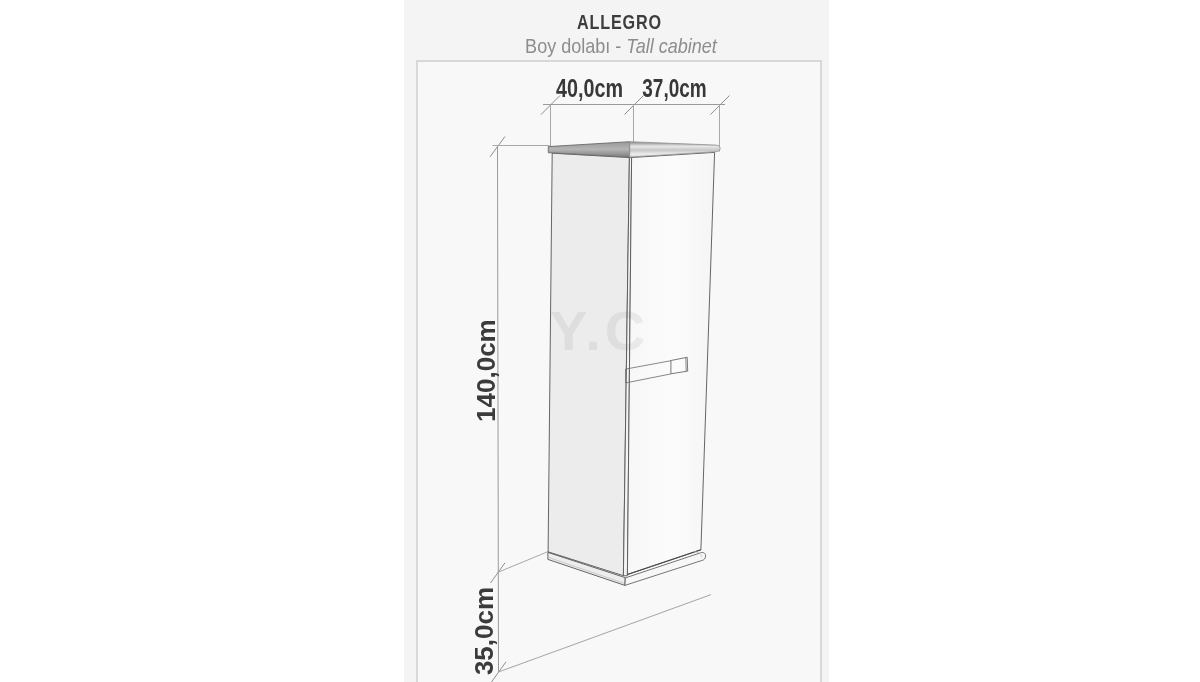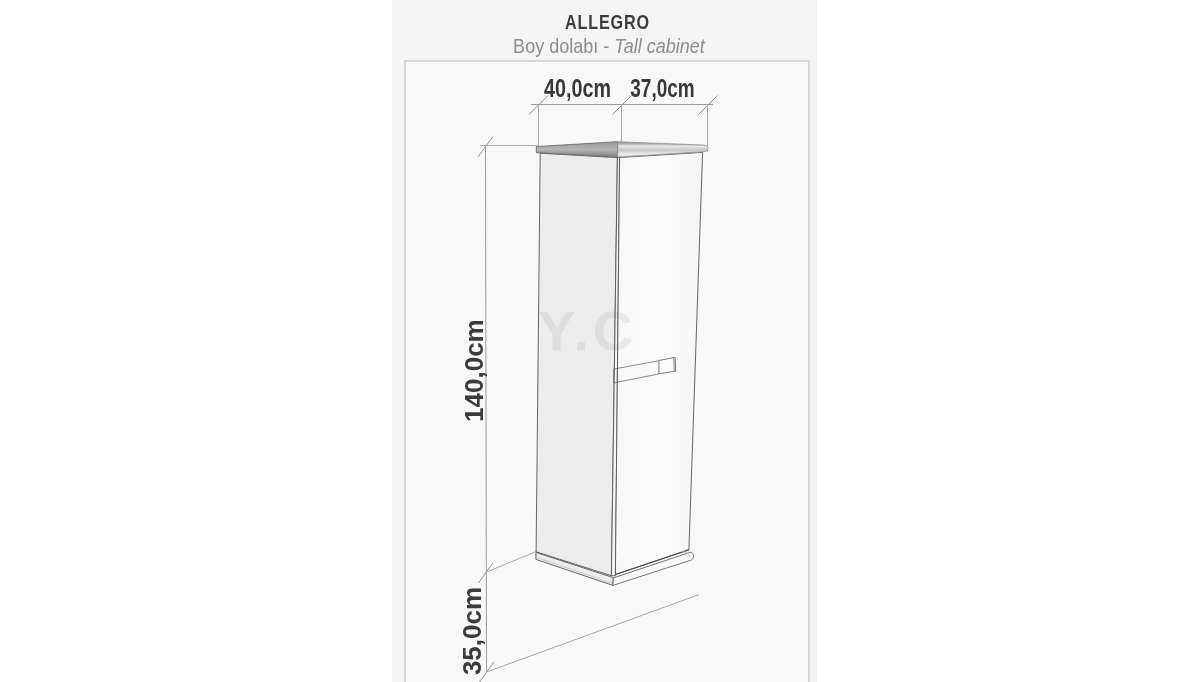--- a/index.html
+++ b/index.html
@@ -1,17 +1,17 @@
 <!DOCTYPE html>
 <html><head>
 <meta charset="utf-8">
 <style>
   html,body{margin:0;padding:0;}
   body{width:1200px;height:682px;background:#ffffff;font-family:"Liberation Sans",sans-serif;overflow:hidden;}
-  .stage{position:relative;width:1120px;height:682px;}
+  .stage{position:relative;width:1120px;height:682px;margin-left:12px;}
 </style>
 </head>
 <body>
 <div class="stage">
 
 <div style="position:absolute;left:392px;top:0;width:425px;height:682px;background:#f5f4f5;"></div>
 
 <div style="position:absolute;left:404px;top:60px;width:402px;height:640px;border:2px solid #d8d8d8;background:#f9f8f9;"></div>
 
 <svg width="1200" height="682" viewBox="0 0 1200 682" style="position:absolute;left:0;top:0;">

